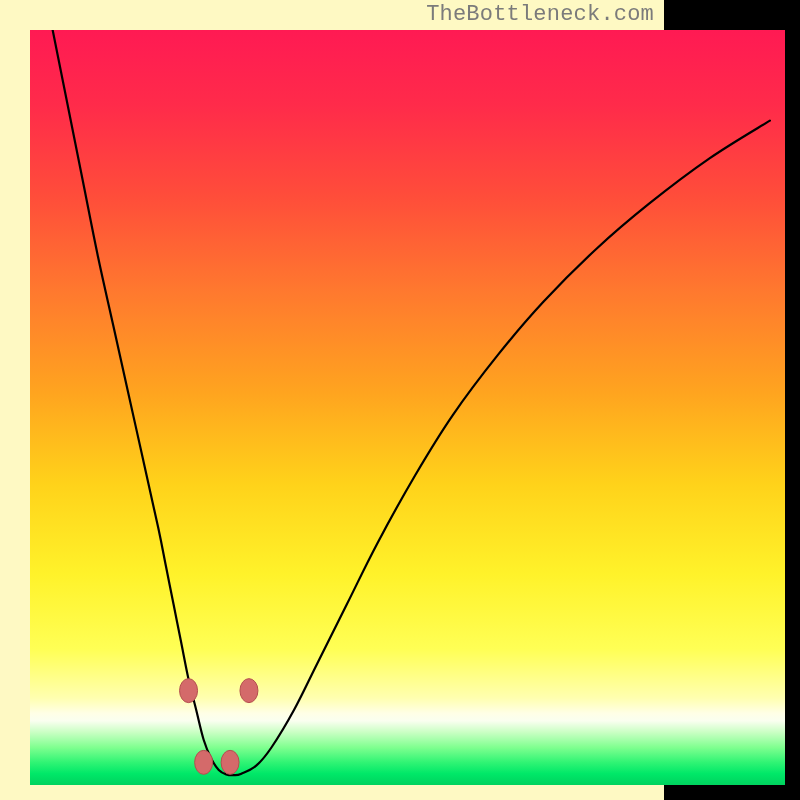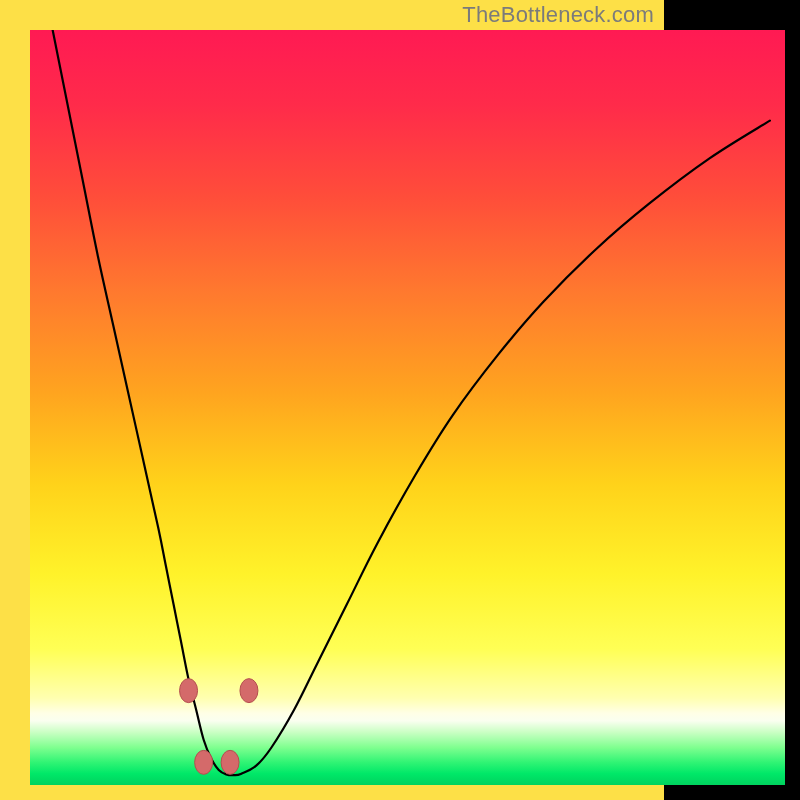--- a/index.html
+++ b/index.html
@@ -10,21 +10,22 @@
     background: #000000;
     overflow: hidden;
     font-family: Arial, Helvetica, sans-serif;
   }
   .frame {
     position: absolute;
     left: 0;
     top: 0;
     width: 664px;
     height: 800px;
-    background: #fde047;
+    background: #fef9c3;
+    font-family: Liberation Mono, monospace;
   }
   .plot-area {
     position: absolute;
     box-sizing: border-box;
   }
   .watermark {
     position: absolute;
     top: 2px;
     right: 10px;
     color: #7b7b7b;

